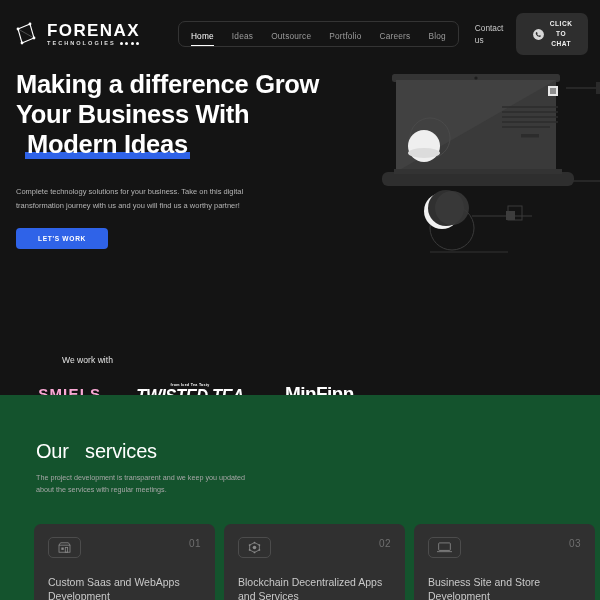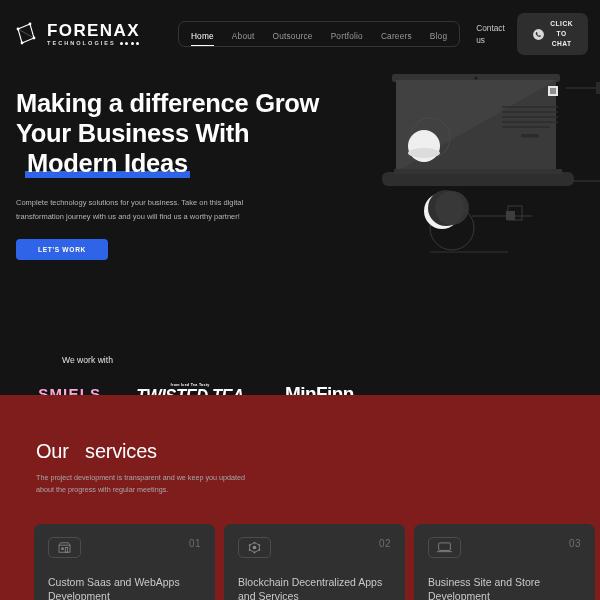--- a/index.html
+++ b/index.html
@@ -81,21 +81,21 @@
     cursor:pointer;
   }
   .chat-ico { width:13px; height:13px; flex:none; }
   .chat-label {
     font-size:6.6px; font-weight:700; letter-spacing:.5px;
     color:#f0f0f0; text-align:center; line-height:1.5;
   }
 
   
   .hero { position:relative; height:327px; background:#141414; }
-  .hero-copy { position:absolute; left:16px; top:21px; width:340px; z-index:3; }
+  .hero-copy { position:absolute; left:16px; top:2px; width:340px; z-index:3; }
   .hero-title {
     font-size:25.5px;
     font-weight:700;
     line-height:1.17;
     letter-spacing:-.3px;
     color:#ffffff;
   }
   .hl {
     position:relative;
     display:inline-block;
@@ -103,21 +103,21 @@
   }
   .hl::after {
     content:"";
     position:absolute;
     left:-2px; right:-2px; bottom:0px;
     height:7px;
     background:#2f63e8;
     z-index:-1;
   }
   .hero-desc {
-    margin-top:18px;
+    margin-top:26px;
     width:228px;
     font-size:7.5px;
     line-height:1.75;
     color:#b4b4b4;
   }
   .lets-work {
     margin-top:16px;
     width:92px; height:21px;
     background:#2f63e8;
     border-radius:4px;
@@ -154,21 +154,21 @@
   .b2-tag { margin-top:3px; font-size:5px; font-weight:700; letter-spacing:1px; color:#fff; }
   .b3-name { font-size:19px; font-weight:700; letter-spacing:-.6px; color:#fff; line-height:1; }
   .b3-tag { margin-top:4px; font-size:4.8px; font-weight:700; letter-spacing:1.35px; color:#e0e0e0; }
 
   .hero-art { position:absolute; right:0; top:0; width:220px; height:327px; }
 
   
   .services {
     position:relative;
     height:205px;
-    background:#7f1d1d;
+    background:#14532d;
     padding:0 16px;
   }
   .svc-head { padding-top:45px; padding-left:20px; }
   .svc-title {
     font-size:20px; font-weight:400; color:#ffffff; letter-spacing:-.2px;
     line-height:1.1;
   }
   .svc-title .hl::after { height:6px; bottom:1px; background:#3f6fe0; }
   .svc-desc {
     margin-top:10px;
@@ -231,21 +231,21 @@
             <i></i>
             <i></i>
             <i></i>
         </span>
       </div>
     </div>
   </div>
 
   <nav class="nav-pill">
     <span class="nav-item active">Home</span>
-    <span class="nav-item">About</span>
+    <span class="nav-item">Ideas</span>
     <span class="nav-item">Outsource</span>
     <span class="nav-item">Portfolio</span>
     <span class="nav-item">Careers</span>
     <span class="nav-item">Blog</span>
   </nav>
 
   <div class="contact-us">Contact us</div>
 
   <div class="chat-btn">
     <svg class="chat-ico" viewBox="0 0 24 24">
@@ -325,21 +325,21 @@
     <div class="brand brand-3">
       <div class="b3-name">MinFinn</div>
       <div class="b3-tag">THE BEST WAY TO SERVE</div>
     </div>
   </div>
 </div>
 
 <div class="services">
   <div class="svc-head">
     <h2 class="svc-title"><span>Our </span><span class="hl">services</span></h2>
-    <p class="svc-desc">The project development is transparent and we keep you updated about the progress with regular meetings.</p>
+    <p class="svc-desc">The project development is transparent and we keep you updated about the services with regular meetings.</p>
   </div>
 </div>
 
 <div class="cards">
 
   <div class="card">
     <div class="card-top">
       <div class="card-ico">
         <svg width="13" height="11" viewBox="0 0 16 14">
           <rect x="1" y="4" width="14" height="9" fill="none" stroke="#8c8c8c" stroke-width="1"></rect>

